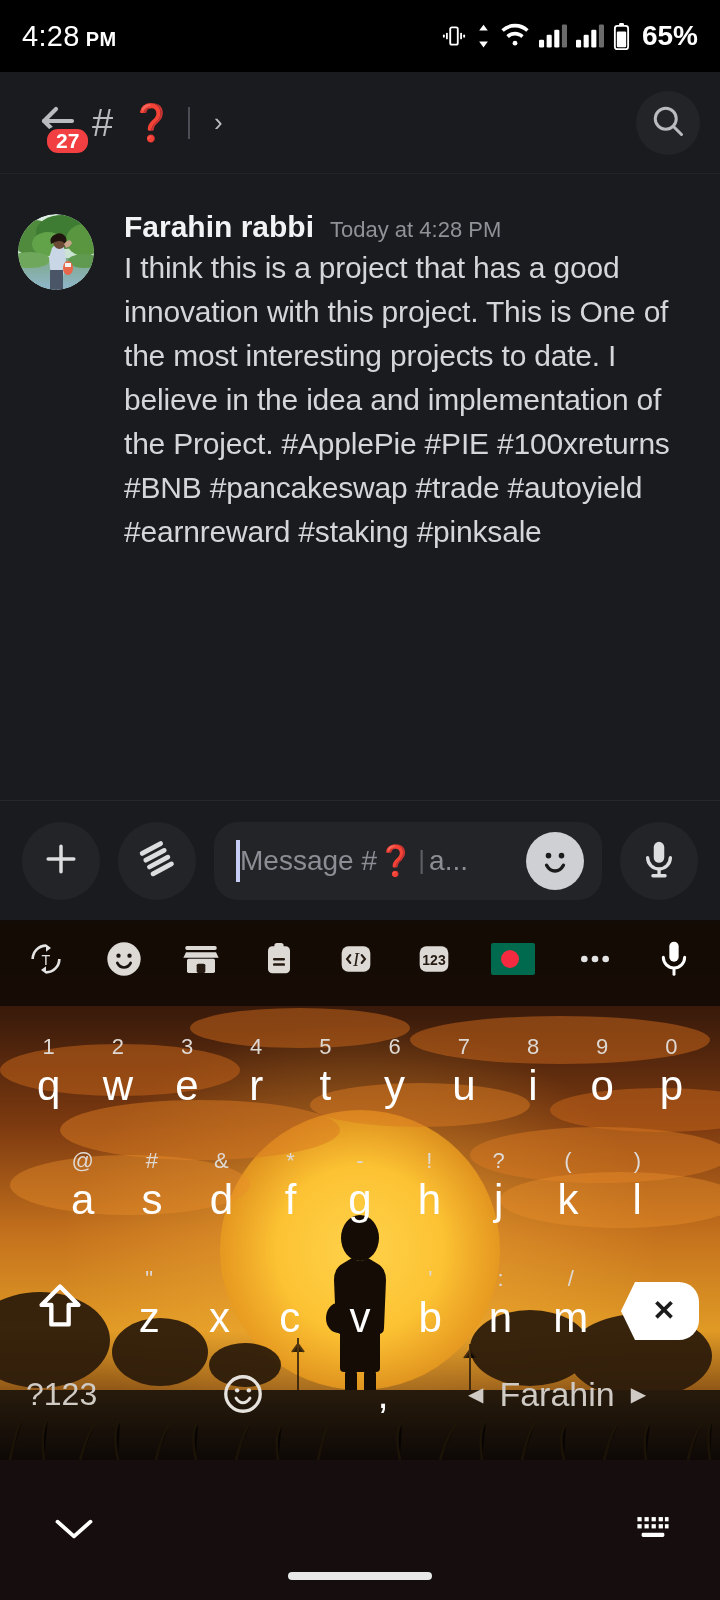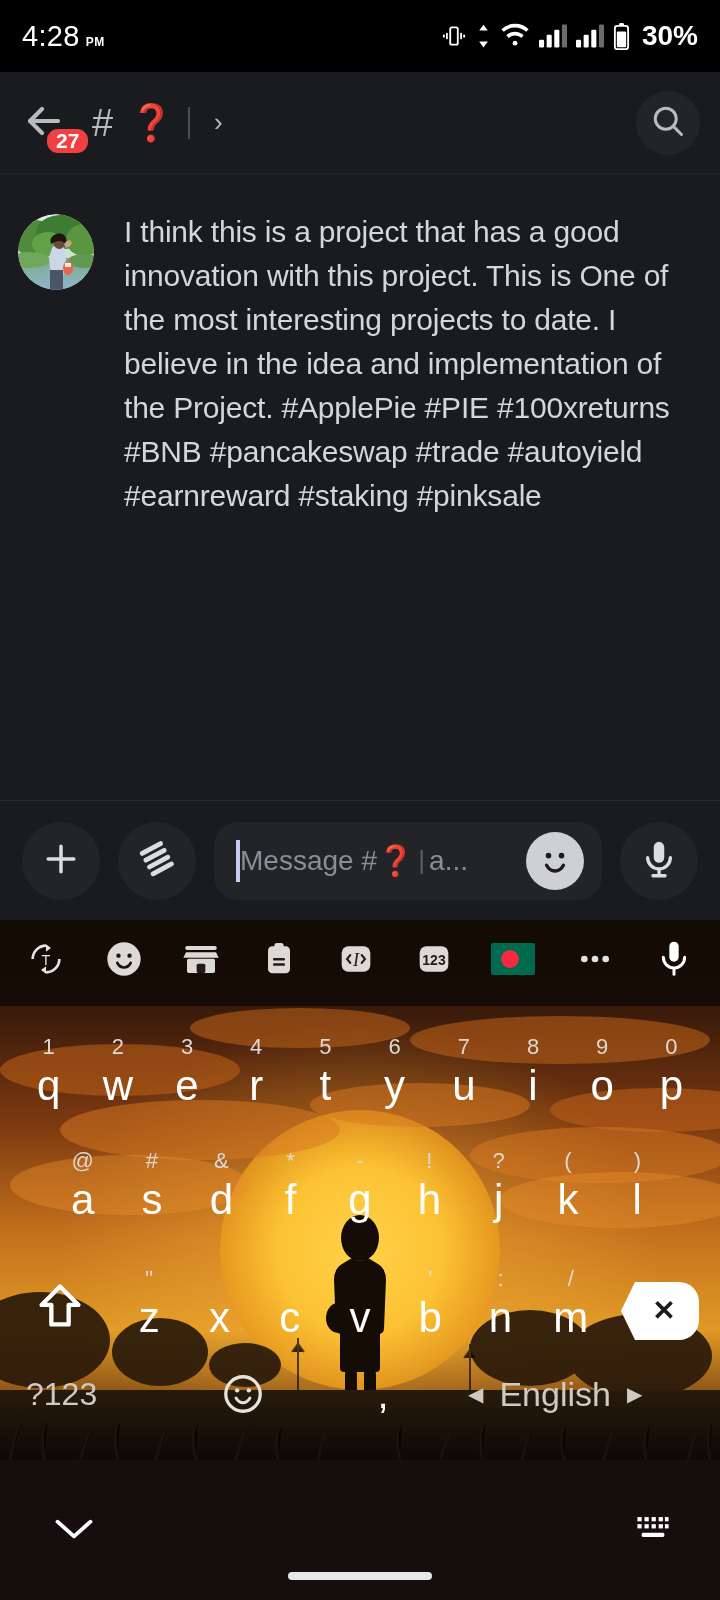--- a/index.html
+++ b/index.html
@@ -12,32 +12,32 @@
   #app { position:relative; width:572px; height:1600px; background:#a16207; }
 
   
   .statusbar{
     position:absolute; top:0; left:0; width:720px; height:72px;
     background:#000; display:flex; align-items:center;
     justify-content:space-between; padding:0 22px;
   }
   .sb-left{ display:flex; align-items:baseline; gap:6px; color:#fff; }
   .sb-time{ font-size:29px; font-weight:500; letter-spacing:.3px;}
-  .sb-ampm{ font-size:12px; font-weight:600; letter-spacing:.5px;}
+  .sb-ampm{ font-size:20px; font-weight:600; letter-spacing:.5px;}
   .sb-right{ display:flex; align-items:center; gap:9px; color:#fff;}
   .sb-right svg{ display:block; }
   .sb-batt{ font-size:28px; font-weight:700; margin-left:3px;}
 
   
   .header{
     position:absolute; top:72px; left:0; width:720px; height:102px;
     background:#1a1b1f; display:flex; align-items:center; padding:0 20px;
     border-bottom:1px solid #222429;
   }
-  .back-wrap{ position:relative; width:62px; height:62px; display:flex; align-items:center; justify-content:flex-start;text-decoration:underline;}
+  .back-wrap{ position:relative; width:62px; height:62px; display:flex; align-items:center; justify-content:flex-end;text-decoration:underline;}
   .back-arrow{ color:#b9bbbe; }
   .badge{
     position:absolute; left:24px; top:34px;
     background:#f23f42; color:#fff; border-radius:14px;
     min-width:46px; height:30px; padding:0 9px;
     font-size:21px; font-weight:700; display:flex;
     align-items:center; justify-content:center;
     border:3px solid #1a1b1f;
   }
   .hash{ color:#b9bbbe; font-size:38px; font-weight:400; margin-left:10px; line-height:1;}
@@ -204,21 +204,21 @@
           <rect x="18" y="0" width="4" height="18" rx="1" opacity=".42"></rect>
         </svg>
       </span>
       <span>
         <svg width="17" height="27" viewBox="0 0 12 22" fill="currentColor">
           <rect x="4" y="0" width="4" height="2" rx="1"></rect>
           <rect x="0.6" y="2.4" width="10.8" height="19" rx="2" stroke="currentColor" stroke-width="1.5" fill="none"></rect>
           <rect x="2.2" y="7" width="7.6" height="12.8" rx="1"></rect>
         </svg>
       </span>
-      <span class="sb-batt">30%</span>
+      <span class="sb-batt">65%</span>
     </div>
   </div>
 
   <div class="header">
     <div class="back-wrap">
       <span class="back-arrow">
         <svg width="48" height="48" viewBox="0 0 24 24" fill="none" stroke="currentColor" stroke-width="2.1" stroke-linecap="round" stroke-linejoin="round">
           <path d="M19 12H5"></path>
             <path d="M11 18l-6-6 6-6"></path>
         </svg>
@@ -270,20 +270,24 @@
             <path d="M36 24 q6 -6 11 0 q2 5 -1 9 q-5 4 -9 0 q-3 -4 -1 -9z" fill="#6b4a35"></path>
             <path d="M33 30 q-2 -6 3 -9 q7 -4 11 1 q3 4 0 8 q-4 -6 -14 0z" fill="#20150f"></path>
             <path d="M46 30 q6 -7 8 -1 q-2 4 -6 5z" fill="#c9a389"></path>
             <rect x="32" y="56" width="13" height="20" fill="#4b5568"></rect>
             <ellipse cx="50" cy="54" rx="5" ry="7" fill="#e8664a"></ellipse>
             <rect x="47" y="49" width="6" height="4" fill="#f2f2f2"></rect>
           </g>
         </svg>
       </div>
       <div class="msg-cont">
+        <div class="msg-head">
+          <span class="author">Farahin rabbi</span>
+          <span class="stamp">Today at 4:28 PM</span>
+        </div>
         <div class="msg-text">I think this is a project that has a good innovation with this project. This is One of the most interesting projects to date. I believe in the idea and implementation of the Project. #ApplePie #PIE #100xreturns #BNB #pancakeswap #trade #autoyield #earnreward #staking #pinksale</div>
       </div>
     </div>
   </div>
 
   <div class="composer">
     <div class="round-btn">
       <span>
         <svg width="44" height="44" viewBox="0 0 24 24" fill="none" stroke="currentColor" stroke-width="1.9" stroke-linecap="round">
           <path d="M12 5v14M5 12h14"></path>
@@ -628,21 +632,21 @@
           <svg width="44" height="44" viewBox="0 0 24 24" fill="none">
             <circle cx="12" cy="12" r="9.4" stroke="#e6e2dd" stroke-width="1.8"></circle>
             <circle cx="8.8" cy="10" r="1.2" fill="#e6e2dd"></circle>
             <circle cx="15.2" cy="10" r="1.2" fill="#e6e2dd"></circle>
             <path d="M8.2 14.2c1 1.7 2.3 2.6 3.8 2.6s2.8-.9 3.8-2.6" stroke="#e6e2dd" stroke-width="1.6" stroke-linecap="round"></path>
           </svg>
         </span>
         <span class="comma">,</span>
         <span class="space">
           <span class="arrowtri">◀</span>
-          <span class="space-lbl">English</span>
+          <span class="space-lbl">Farahin</span>
           <span class="arrowtri">▶</span>
         </span>
         <span class="period">.</span>
         <span class="enter">
           <span>
             <svg width="48" height="44" viewBox="0 0 24 24" fill="none" stroke="#fff" stroke-width="2" stroke-linecap="round" stroke-linejoin="round">
               <path d="M20 5v6a4 4 0 0 1-4 4H4"></path>
               <path d="M9 10l-5 5 5 5"></path>
             </svg>
           </span>

